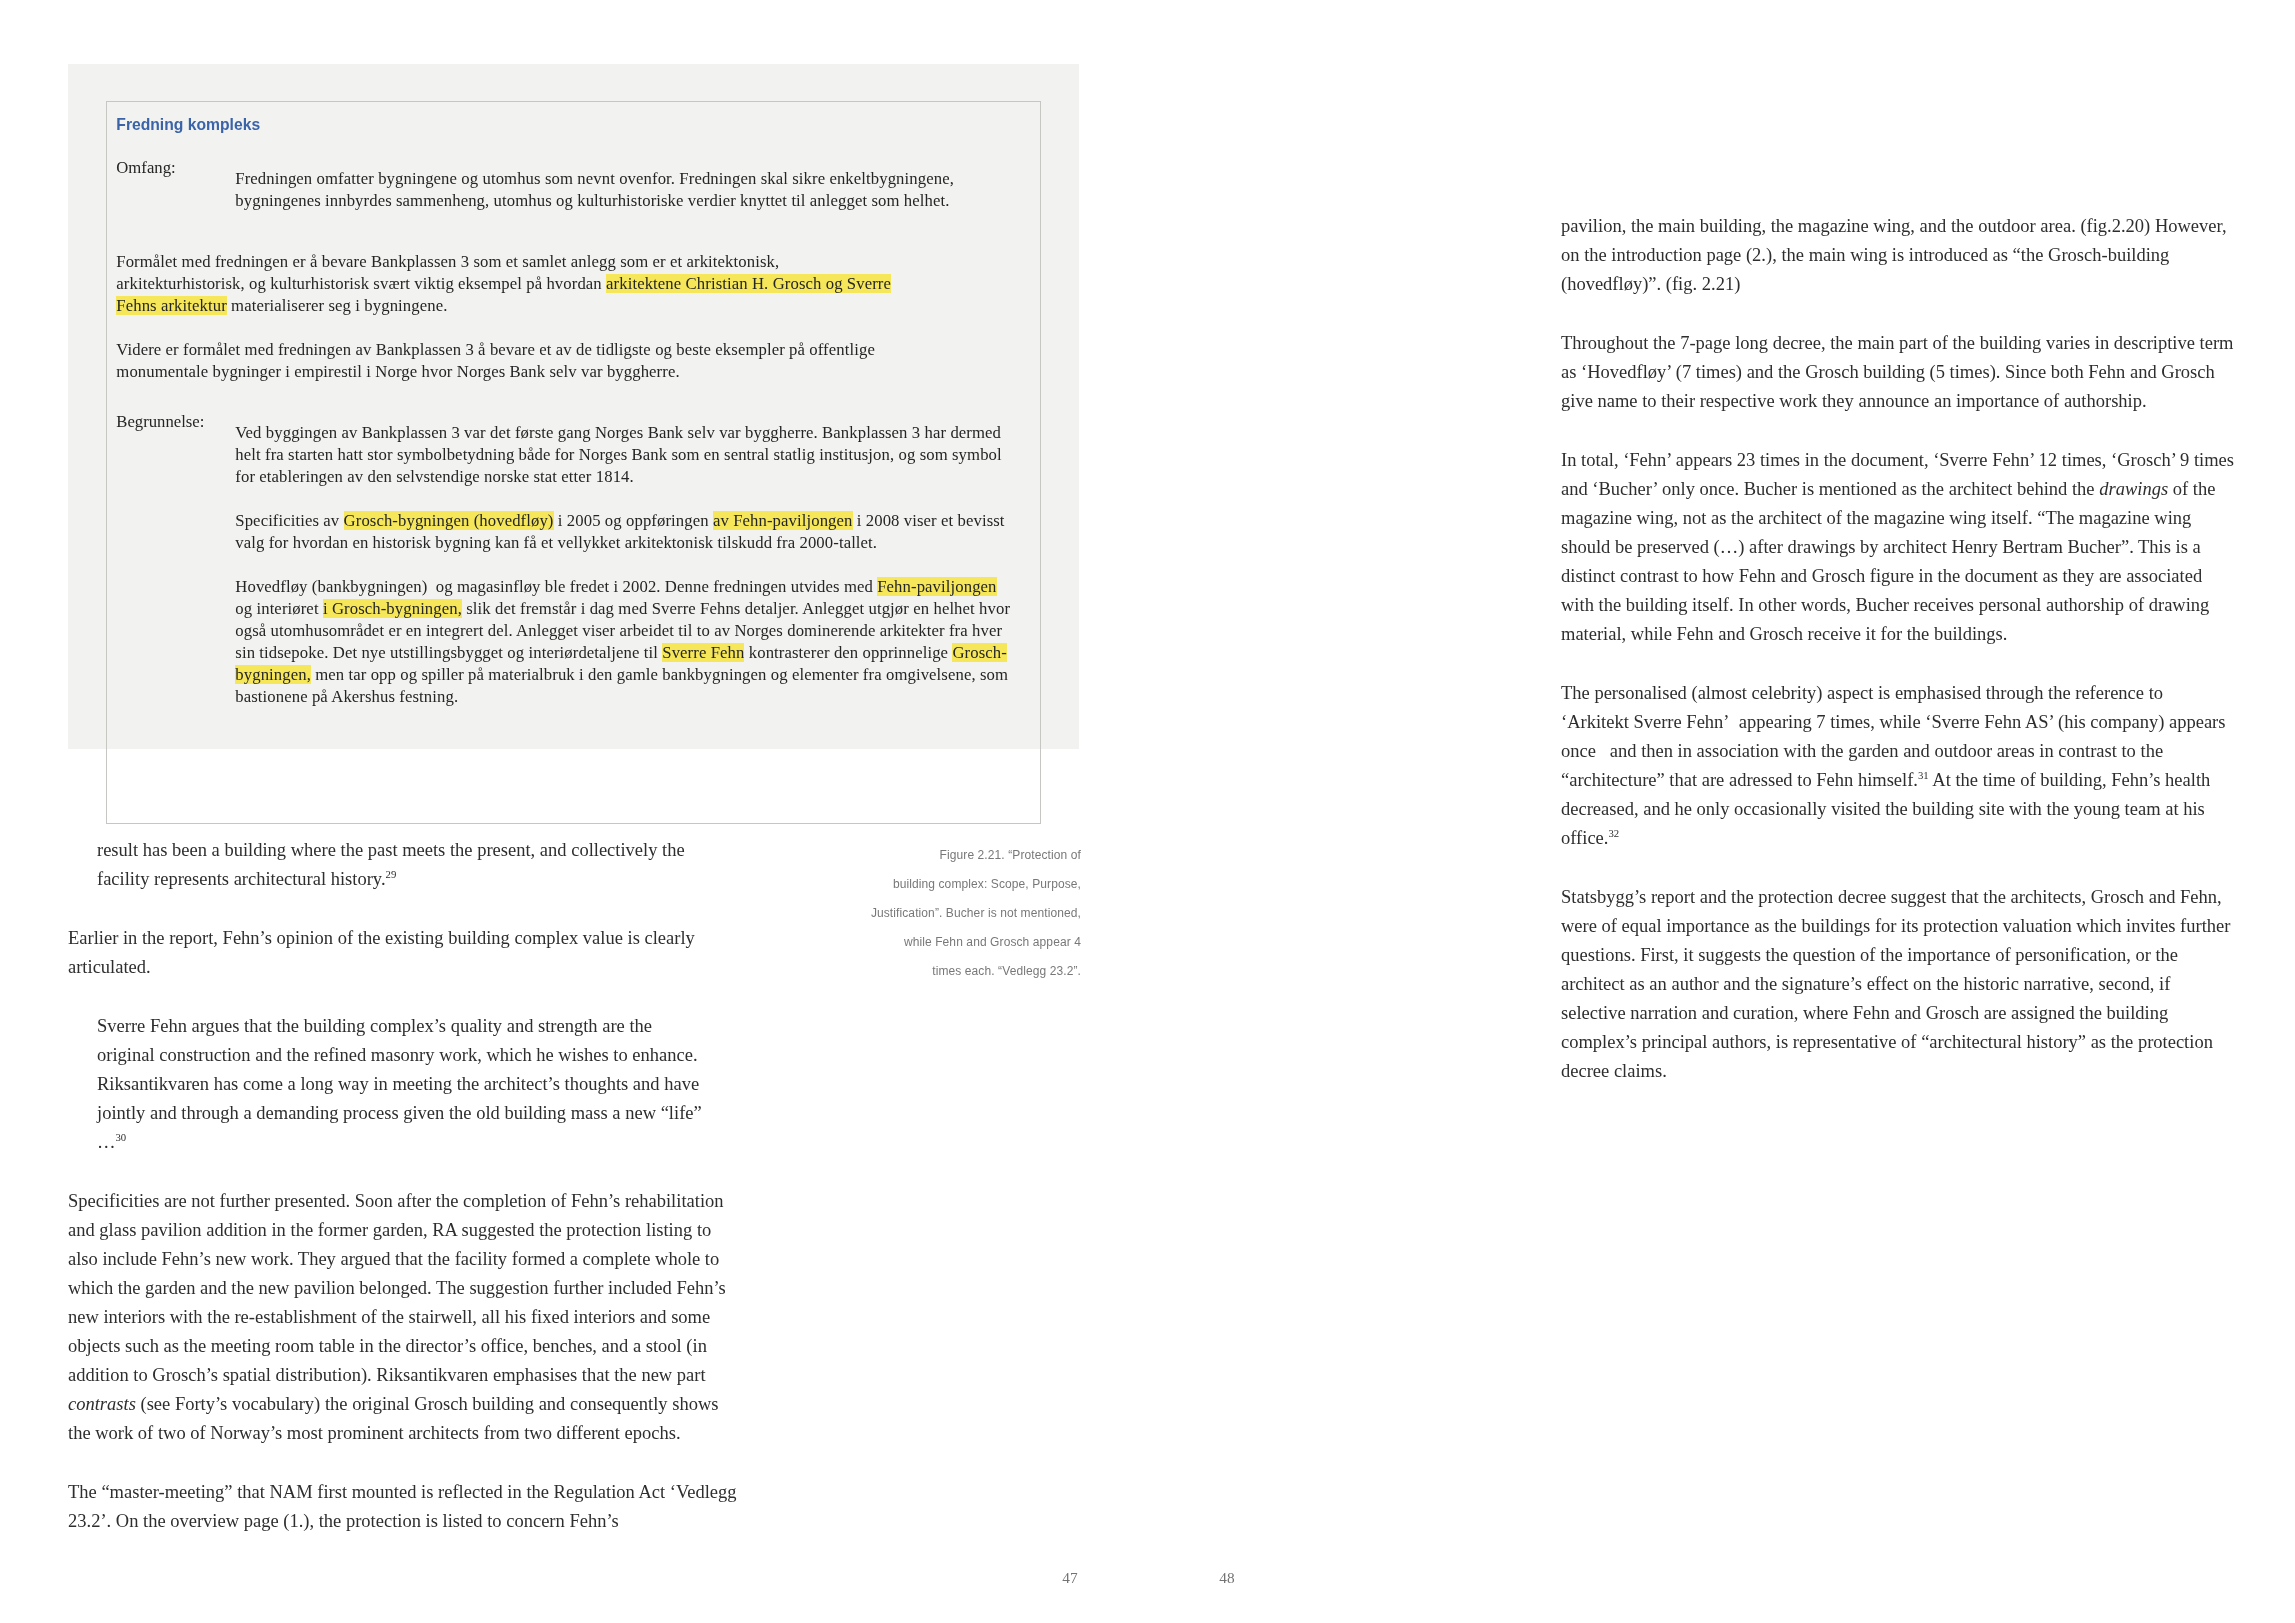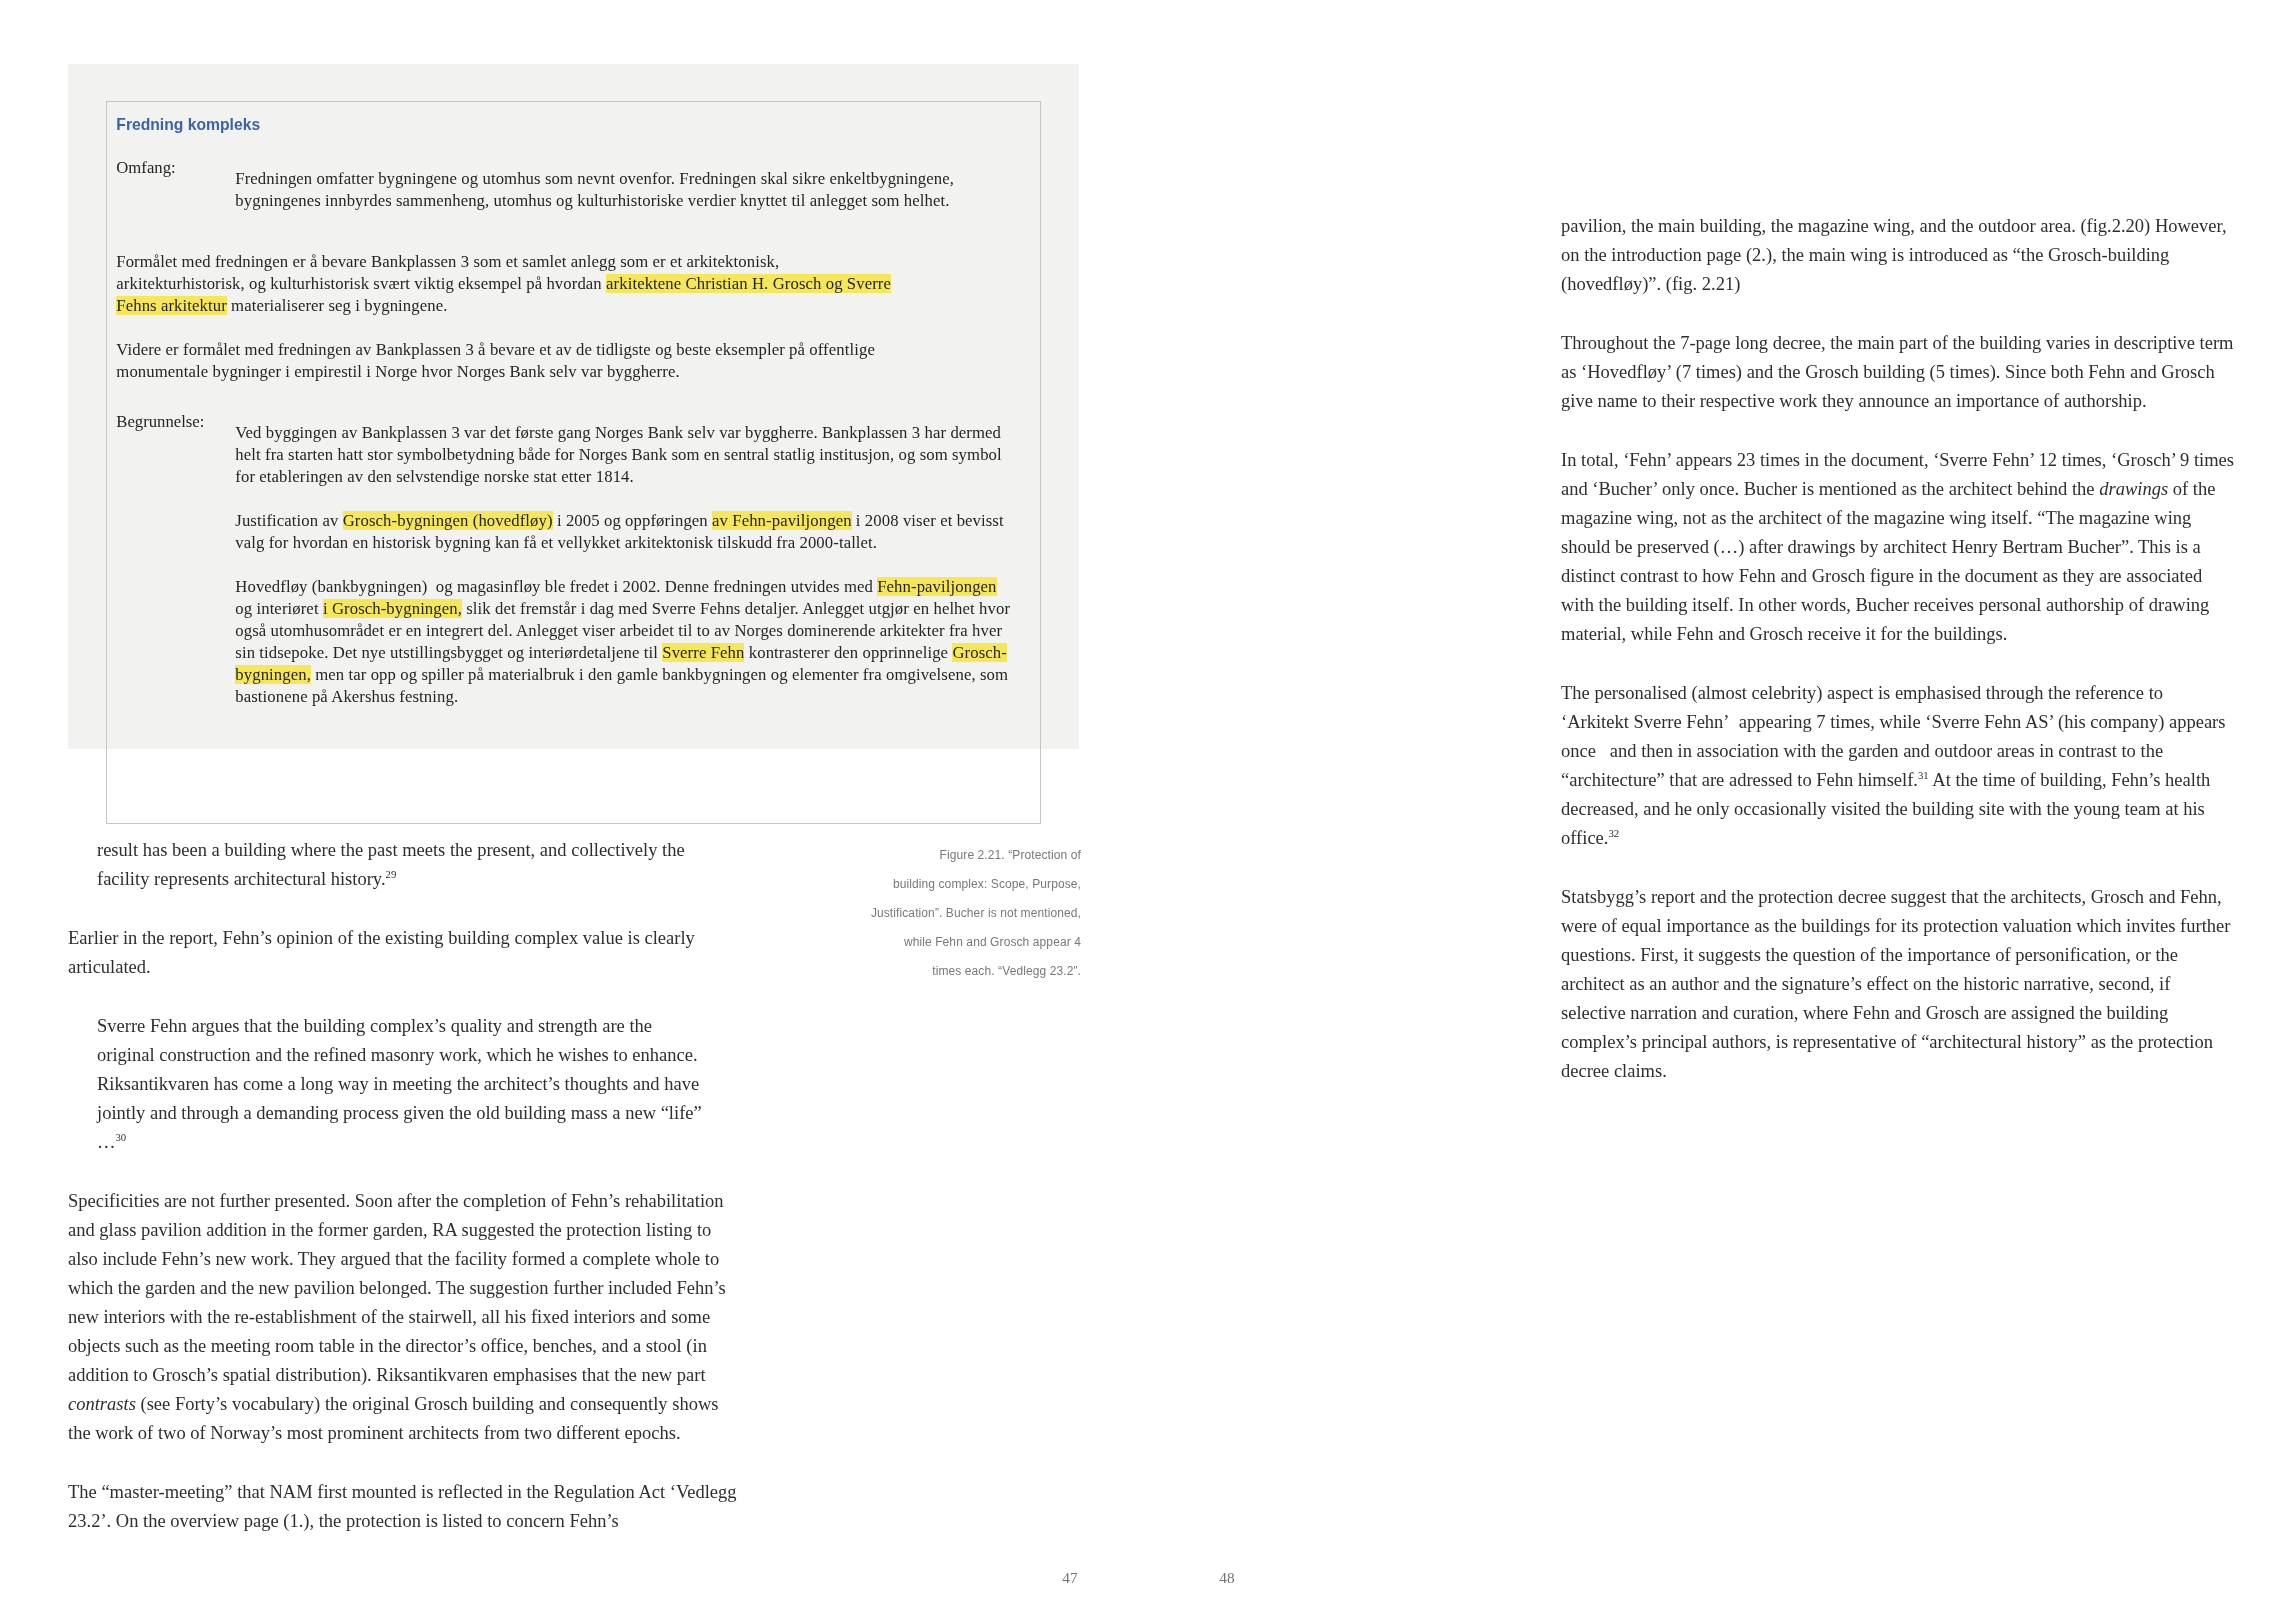--- a/index.html
+++ b/index.html
@@ -93,21 +93,21 @@
           <div class="decree-row">
             <div class="decree-body">
               <p class="decree-para"><span>Formålet med fredningen er å bevare Bankplassen 3 som et samlet anlegg som er et arkitektonisk, arkitekturhistorisk, og kulturhistorisk svært viktig eksempel på hvordan </span><span class="hl">arkitektene Christian H. Grosch og Sverre Fehns arkitektur</span><span> materialiserer seg i bygningene.</span></p>
               <p class="decree-para"><span>Videre er formålet med fredningen av Bankplassen 3 å bevare et av de tidligste og beste eksempler på offentlige monumentale bygninger i empirestil i Norge hvor Norges Bank selv var byggherre.</span></p>
             </div>
           </div>
           <div class="decree-row">
             <div class="decree-label">Begrunnelse:</div>
             <div class="decree-body">
               <p class="decree-para"><span>Ved byggingen av Bankplassen 3 var det første gang Norges Bank selv var byggherre. Bankplassen 3 har dermed helt fra starten hatt stor symbolbetydning både for Norges Bank som en sentral statlig institusjon, og som symbol for etableringen av den selvstendige norske stat etter 1814.</span></p>
-              <p class="decree-para"><span>Justification av </span><span class="hl">Grosch-bygningen (hovedfløy)</span><span> i 2005 og oppføringen </span><span class="hl">av Fehn-paviljongen</span><span> i 2008 viser et bevisst valg for hvordan en historisk bygning kan få et vellykket arkitektonisk tilskudd fra 2000-tallet.</span></p>
+              <p class="decree-para"><span>Specificities av </span><span class="hl">Grosch-bygningen (hovedfløy)</span><span> i 2005 og oppføringen </span><span class="hl">av Fehn-paviljongen</span><span> i 2008 viser et bevisst valg for hvordan en historisk bygning kan få et vellykket arkitektonisk tilskudd fra 2000-tallet.</span></p>
               <p class="decree-para"><span>Hovedfløy (bankbygningen) og magasinfløy ble fredet i 2002. Denne fredningen utvides med </span><span class="hl">Fehn-paviljongen</span><span> og interiøret </span><span class="hl">i Grosch-bygningen,</span><span> slik det fremstår i dag med Sverre Fehns detaljer. Anlegget utgjør en helhet hvor også utomhusområdet er en integrert del. Anlegget viser arbeidet til to av Norges dominerende arkitekter fra hver sin tidsepoke. Det nye utstillingsbygget og interiørdetaljene til </span><span class="hl">Sverre Fehn</span><span> kontrasterer den opprinnelige </span><span class="hl">Grosch-bygningen,</span><span> men tar opp og spiller på materialbruk i den gamle bankbygningen og elementer fra omgivelsene, som bastionene på Akershus festning.</span></p>
             </div>
           </div>
         </div>
     </div>
   </div>
 
   <div class="left-col">
       <p class="body-para indent"><span>result has been a building where the past meets the present, and collectively the facility represents architectural history.</span><sup>29</sup></p>
       <p class="body-para"><span>Earlier in the report, Fehn’s opinion of the existing building complex value is clearly articulated.</span></p>

